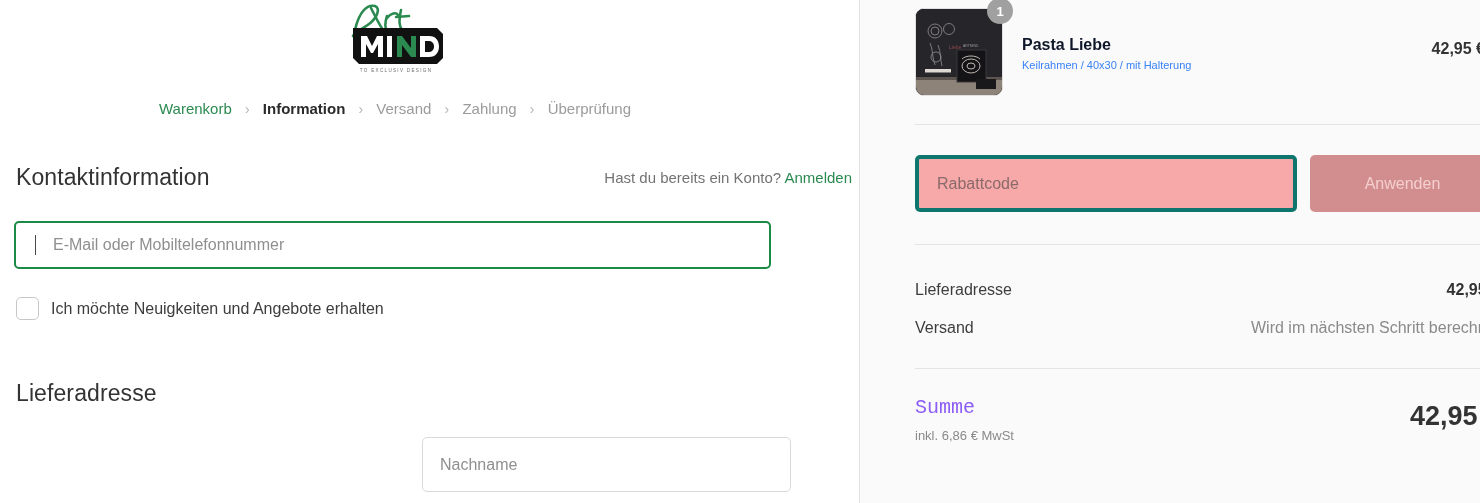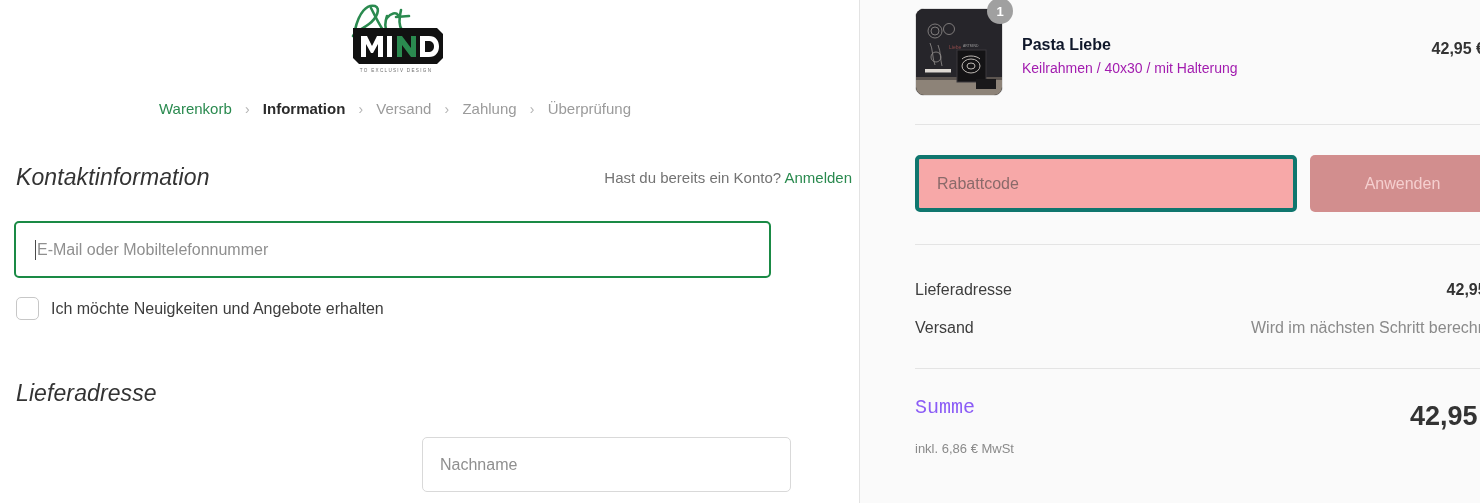--- a/index.html
+++ b/index.html
@@ -63,21 +63,20 @@
     top: 0px;
   }
 
   .section-head {
     position: absolute;
     left: 16px;
     font-size: 23px;
     font-weight: 400;
     color: #333333;
     letter-spacing: .1px;
-    font-style: italic;
   }
   .section-head.contact { top: 164px; }
   .section-head.ship    { top: 380px; }
 
   .account-line {
     position: absolute;
     right: 8px;
     top: 169px;
     font-size: 15px;
     color: #737373;
@@ -97,23 +96,24 @@
     align-items: center;
     padding: 0 17px;
     font-size: 16px;
     color: #8f8f8f;
   }
 
   .field.email {
     left: 14px;
     top: 221px;
     width: 757px;
-    height: 57px;
+    height: 48px;
     border: 2px solid #1a8a45;
     padding-left: 19px;
+    gap: 16px;
   }
   .caret {
     display: inline-block;
     width: 1px;
     height: 20px;
     background: #4a4a4a;
     margin-right: 1px;
     vertical-align: middle;
   }
 
@@ -217,22 +217,22 @@
     padding-top: 26px;
     flex: 1 1 auto;
   }
   .item-title {
     font-size: 16px;
     font-weight: bold;
     color: #0f172a;
     line-height: 1.35;
   }
   .item-variant {
-    font-size: 14px;
-    color: #a21caf;
+    font-size: 11px;
+    color: #3b82f6;
     line-height: 1.45;
     margin-top: 2px;
   }
   .item-price {
     padding-top: 32px;
     font-size: 16px;
     font-weight: bold;
     color: #333333;
     white-space: nowrap;
     text-align: right;
@@ -322,21 +322,21 @@
   }
   .grand-label {
     font-size: 20px;
     color: #8b5cf6;
     line-height: 1.2;
     font-family: Liberation Mono, monospace;
   }
   .grand-sub {
     font-size: 13px;
     color: #8a8a8a;
-    margin-top: 21px;
+    margin-top: 8px;
   }
   .grand-value {
     font-size: 27px;
     font-weight: bold;
     color: #333333;
     white-space: nowrap;
     line-height: 1.1;
     padding-top: 6px;
   }
 </style>

